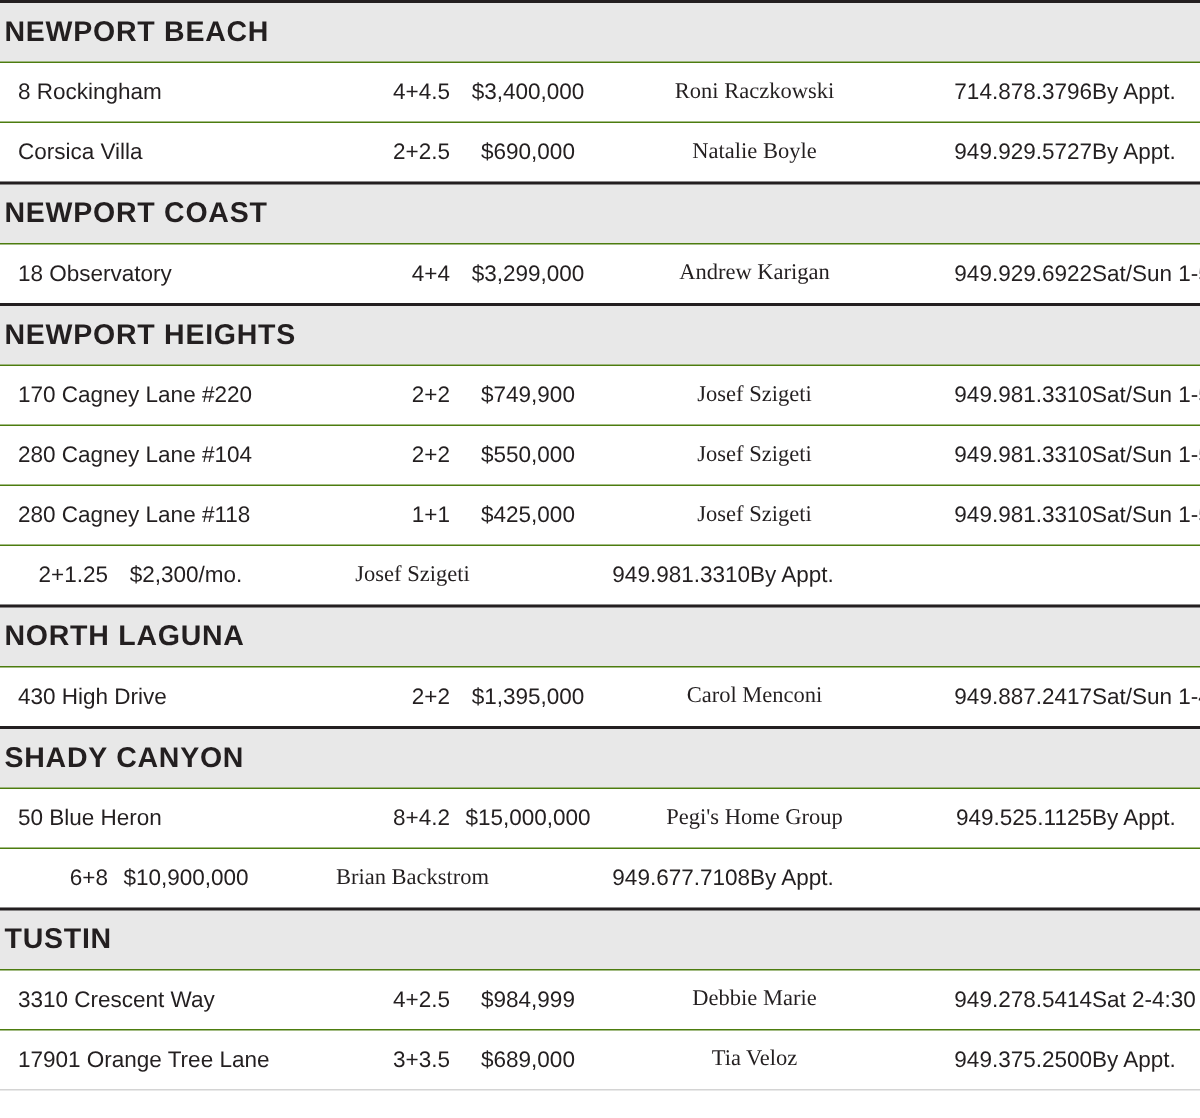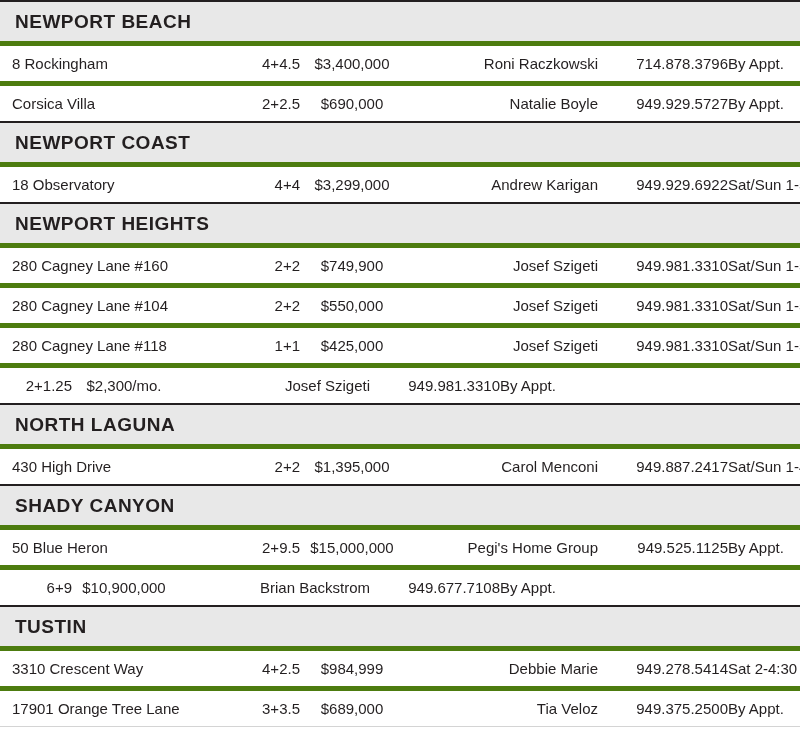--- a/index.html
+++ b/index.html
@@ -22,30 +22,30 @@
     height: 41px;
     border-top: 2px solid #231f20;
     display: flex;
     align-items: center;
     box-sizing: border-box;
   }
   .section-header .section-title {
     font-size: 19px;
     font-weight: bold;
     letter-spacing: 0.5px;
-    padding-left: 15px;
+    padding-left: 3px;
     color: #231f20;
     text-transform: uppercase;
     font-family: "Liberation Sans", sans-serif;
   }
   .row {
     height: 40px;
     display: flex;
     align-items: center;
-    border-top: 5px solid #4d7c0f;
+    border-top: 1px solid #4d7c0f;
     box-sizing: border-box;
     font-size: 15px;
     color: #231f20;
   }
   .row:first-child {
     border-top: none;
   }
   .row .c-address {
     width: 228px;
     padding-left: 12px;
@@ -62,23 +62,24 @@
   }
   .row .c-price {
     width: 108px;
     text-align: center;
     box-sizing: border-box;
     padding-right: 4px;
     white-space: nowrap;
   }
   .row .c-agent {
     width: 190px;
-    text-align: right;
-    box-sizing: border-box;
-    white-space: nowrap;
+    text-align: center;
+    box-sizing: border-box;
+    white-space: nowrap;
+    font-family: Liberation Serif, serif;
   }
   .row .c-phone {
     width: 130px;
     text-align: right;
     box-sizing: border-box;
     white-space: nowrap;
   }
   .row .c-hours {
     width: 72px;
     text-align: right;
@@ -122,21 +123,21 @@
       <div class="c-beds">4+4</div>
       <div class="c-price">$3,299,000</div>
       <div class="c-agent">Andrew Karigan</div>
       <div class="c-phone">949.929.6922</div>
       <div class="c-hours">Sat/Sun 1-5</div>
     </div>
     <div class="section-header">
       <div class="section-title">NEWPORT HEIGHTS</div>
     </div>
     <div class="row">
-      <div class="c-address">280 Cagney Lane #160</div>
+      <div class="c-address">170 Cagney Lane #220</div>
       <div class="c-beds">2+2</div>
       <div class="c-price">$749,900</div>
       <div class="c-agent">Josef Szigeti</div>
       <div class="c-phone">949.981.3310</div>
       <div class="c-hours">Sat/Sun 1-5</div>
     </div>
     <div class="row">
       <div class="c-address">280 Cagney Lane #104</div>
       <div class="c-beds">2+2</div>
       <div class="c-price">$550,000</div>
@@ -168,28 +169,28 @@
       <div class="c-price">$1,395,000</div>
       <div class="c-agent">Carol Menconi</div>
       <div class="c-phone">949.887.2417</div>
       <div class="c-hours">Sat/Sun 1-4</div>
     </div>
     <div class="section-header">
       <div class="section-title">SHADY CANYON</div>
     </div>
     <div class="row">
       <div class="c-address">50 Blue Heron</div>
-      <div class="c-beds">2+9.5</div>
+      <div class="c-beds">8+4.2</div>
       <div class="c-price">$15,000,000</div>
       <div class="c-agent">Pegi's Home Group</div>
       <div class="c-phone">949.525.1125</div>
       <div class="c-hours">By Appt.</div>
     </div>
     <div class="row">
-      <div class="c-beds">6+9</div>
+      <div class="c-beds">6+8</div>
       <div class="c-price">$10,900,000</div>
       <div class="c-agent">Brian Backstrom</div>
       <div class="c-phone">949.677.7108</div>
       <div class="c-hours">By Appt.</div>
     </div>
     <div class="section-header">
       <div class="section-title">TUSTIN</div>
     </div>
     <div class="row">
       <div class="c-address">3310 Crescent Way</div>

